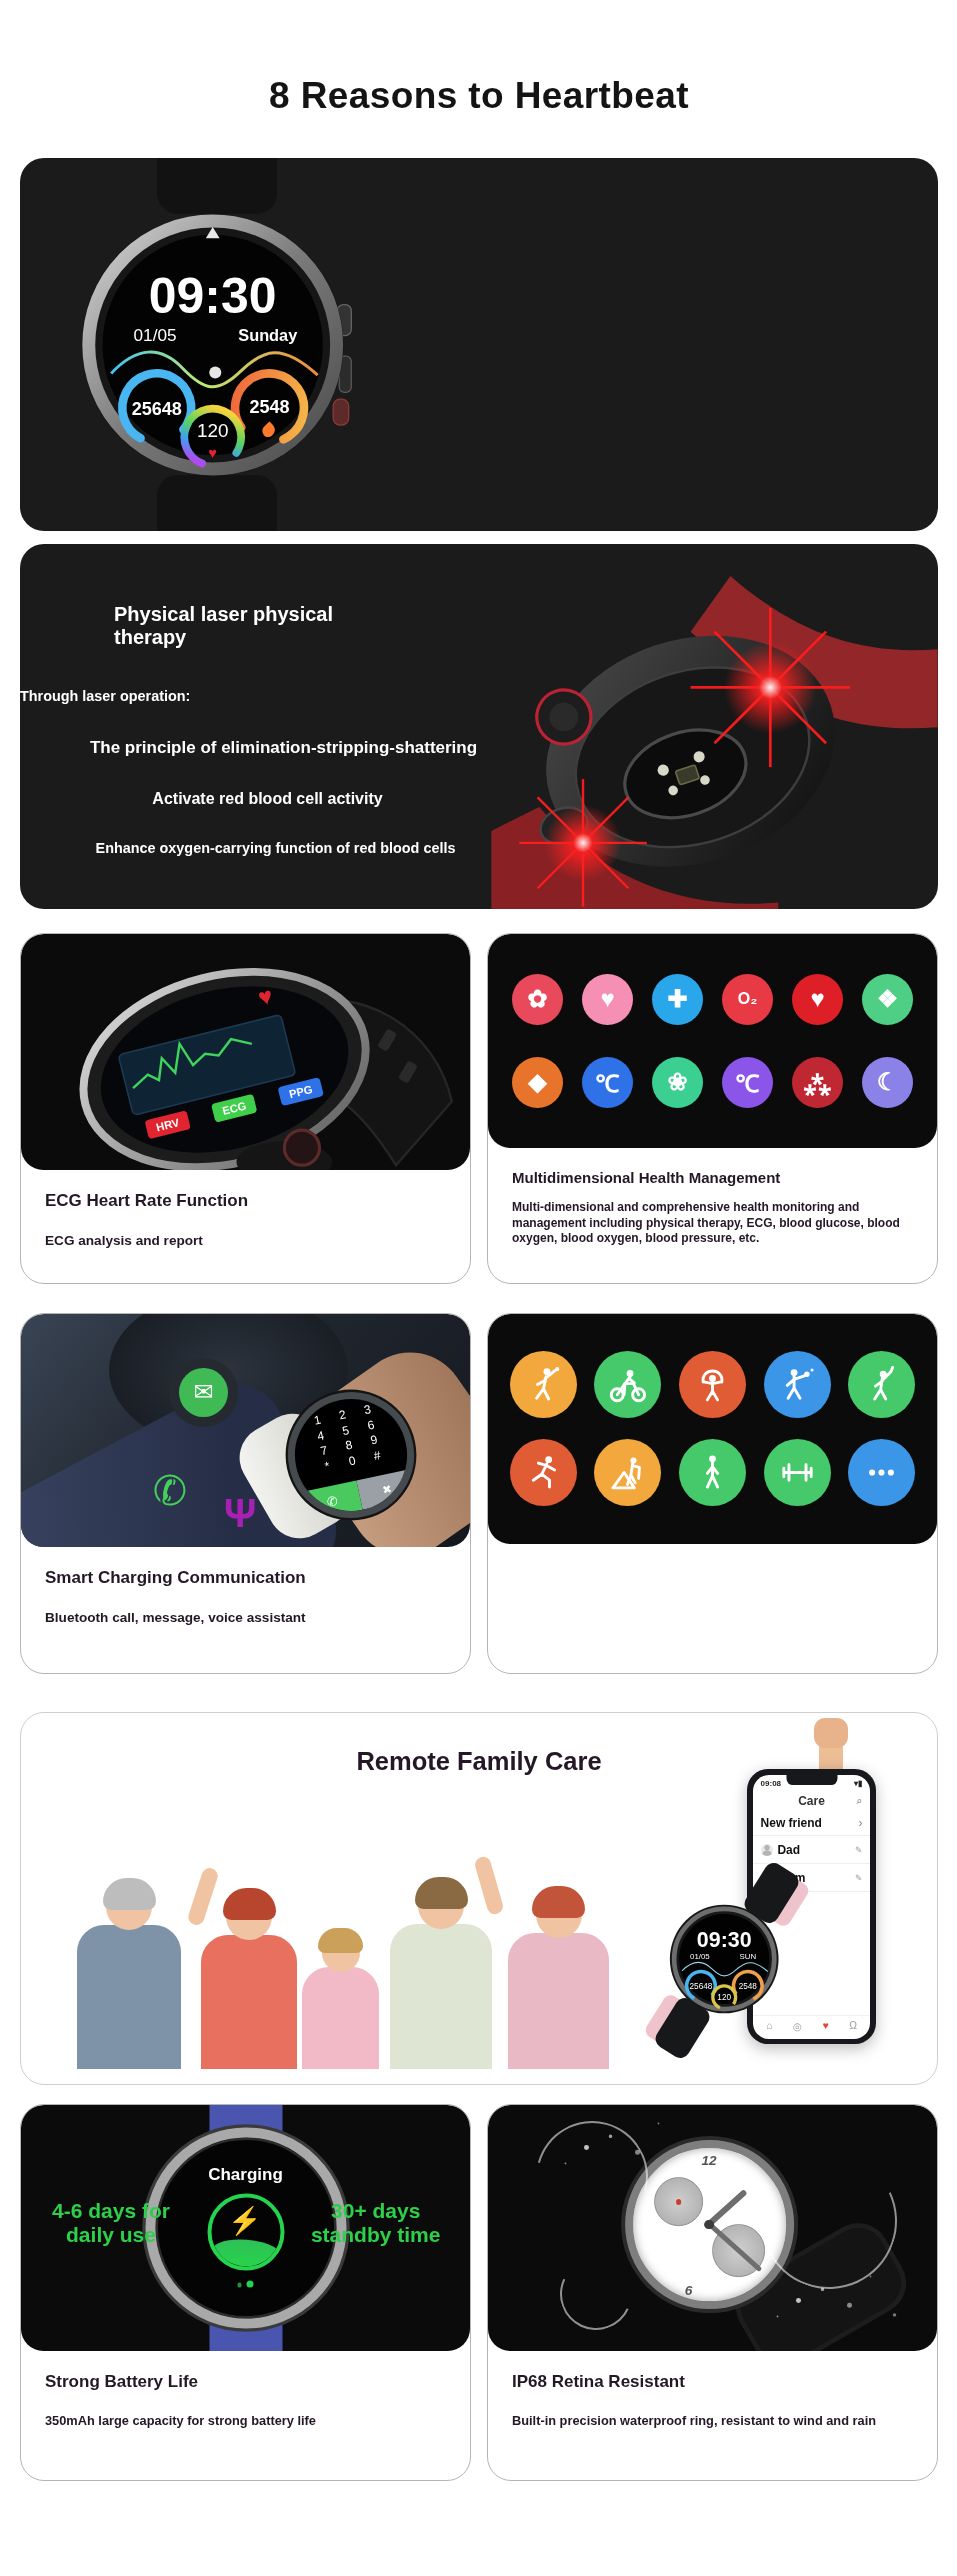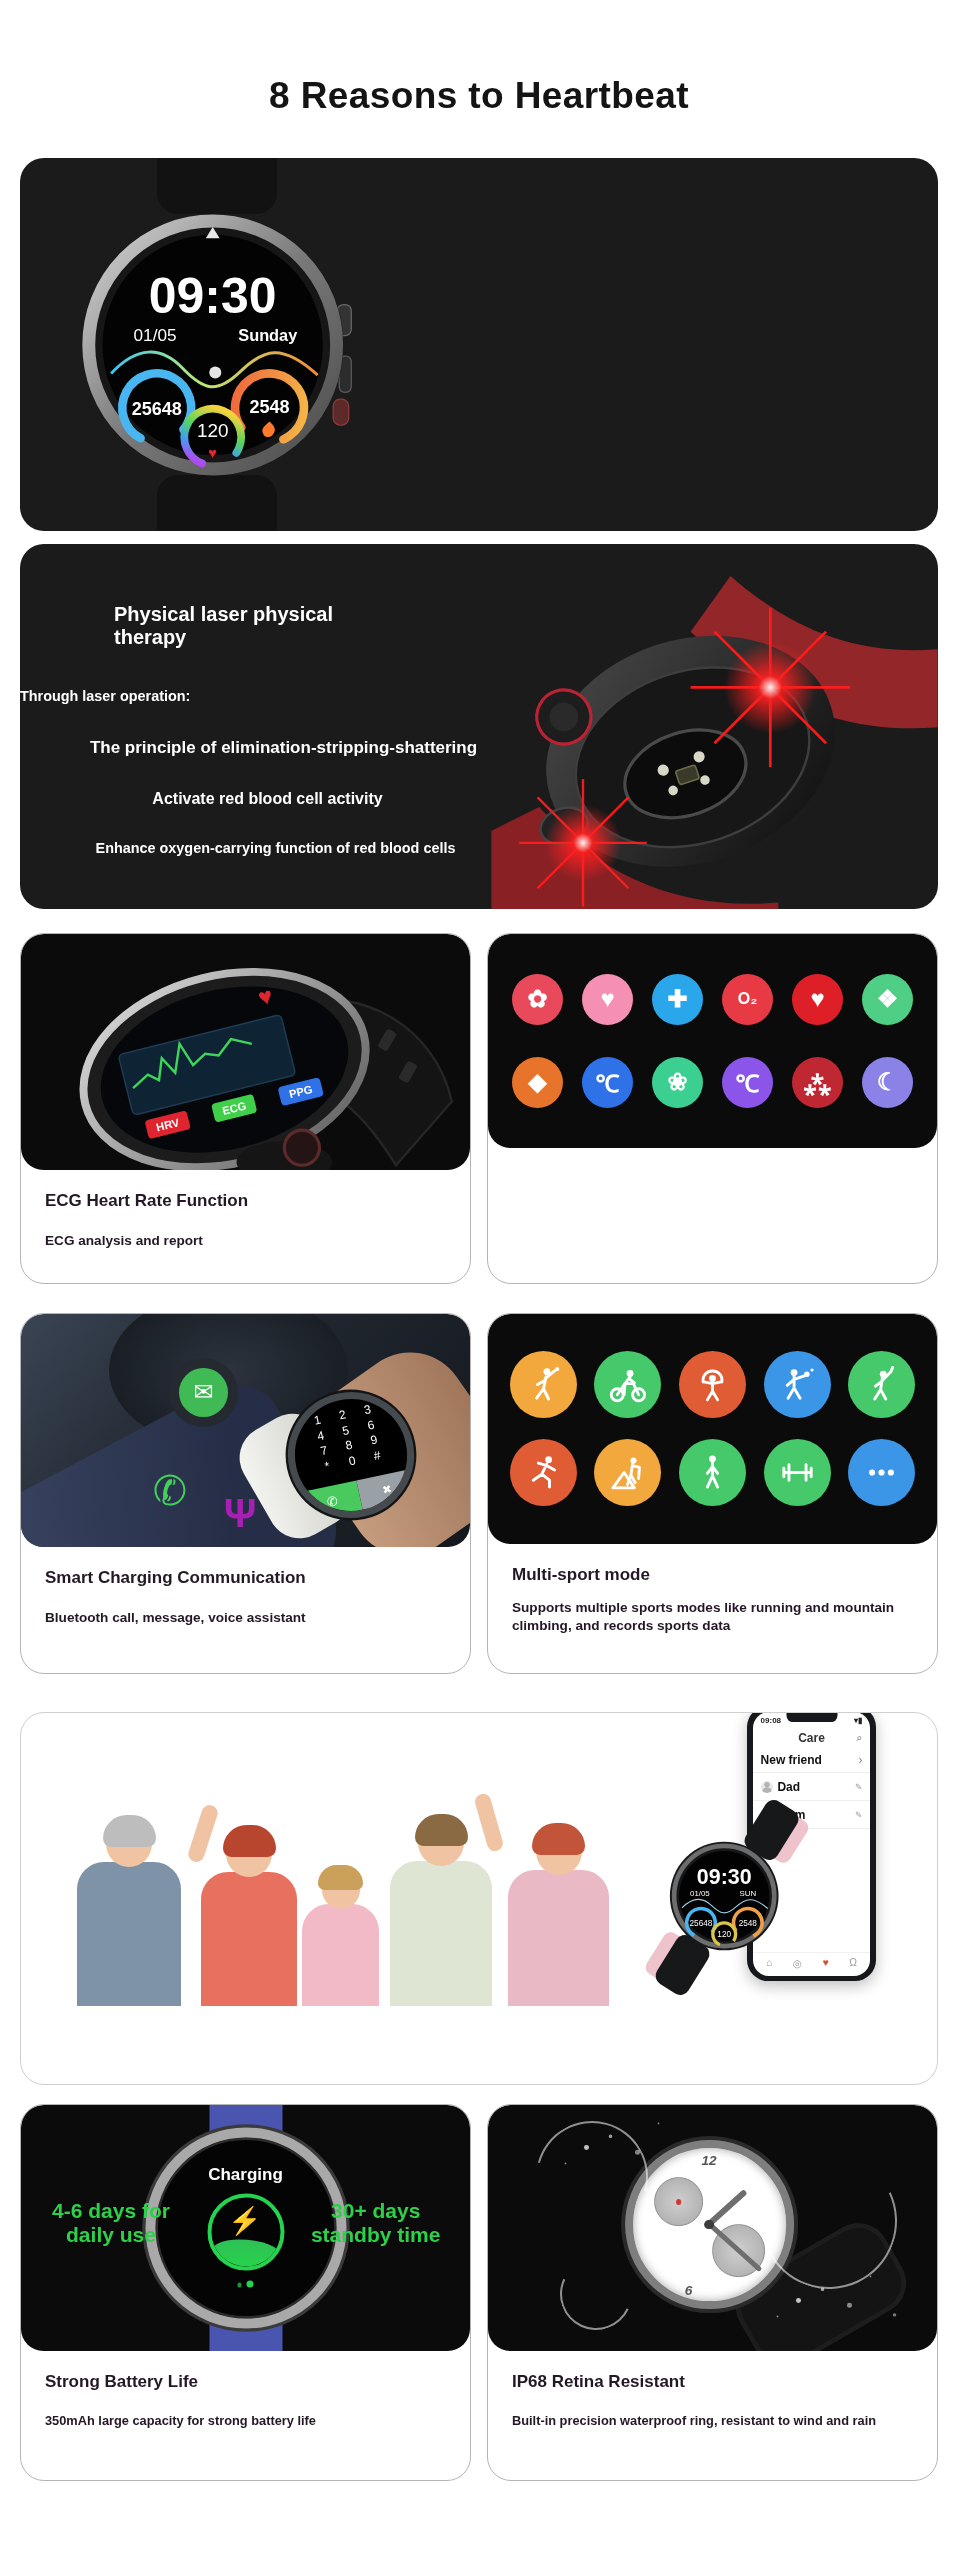--- a/index.html
+++ b/index.html
@@ -329,20 +329,24 @@
       <span class="icon-circle o2" style="background-color: rgb(232, 58, 68);">O₂</span>
       <span class="icon-circle" style="background-color: rgb(223, 31, 40);">♥</span>
       <span class="icon-circle" style="background-color: rgb(78, 207, 133);">❖</span>
       <span class="icon-circle" style="background-color: rgb(232, 116, 44);">◆</span>
       <span class="icon-circle" style="background-color: rgb(47, 114, 232);">℃</span>
       <span class="icon-circle" style="background-color: rgb(59, 207, 146);">❀</span>
       <span class="icon-circle" style="background-color: rgb(138, 85, 232);">℃</span>
       <span class="icon-circle" style="background-color: rgb(191, 39, 51);">⁂</span>
       <span class="icon-circle" style="background-color: rgb(139, 130, 232);">☾</span>
     </div>
+    <div class="caption">
+      <div class="cap-title" style="font-size:15px">Multidimensional Health Management</div>
+      <div class="cap-sub small">Multi-dimensional and comprehensive health monitoring and management including physical therapy, ECG, blood glucose, blood oxygen, blood oxygen, blood pressure, etc.</div>
+    </div>
   </section>
 </div>
 
 <div class="split-row row4">
   <section class="half-card">
     <div class="img-area bt-art">
       <div class="bt-seat"></div>
       <div class="bt-sleeve"></div>
       <div class="bt-cuff"></div>
       <div class="bt-hand"></div>
@@ -443,28 +447,25 @@
           </svg>
       </span>
       <span class="sport-circle" style="background-color: rgb(59, 150, 232);">
         <svg viewBox="0 0 48 48">
             <circle class="f" cx="13" cy="24" r="3.6"></circle>
             <circle class="f" cx="24" cy="24" r="3.6"></circle>
             <circle class="f" cx="35" cy="24" r="3.6"></circle>
           </svg>
       </span>
     </div>
-    <div class="caption">
-      <div class="cap-title">Multi-sport mode</div>
-      <div class="cap-sub small" style="font-size:13.6px">Supports multiple sports modes like running and mountain climbing, and records sports data</div>
-    </div>
   </section>
 </div>
 
 <section class="card card-family">
+  <div class="family-title">Remote Family Care</div>
   <div class="family-scene">
 
     <div class="person" style="left:56px; width:104px;">
       <div class="head">
           <div class="hair" style="background:#bdbdbd"></div>
         </div>
       <div class="torso" style="width:104px;height:144px;background:#7e93a8"></div>
     </div>
 
     <div class="person" style="left:180px; width:96px;">

